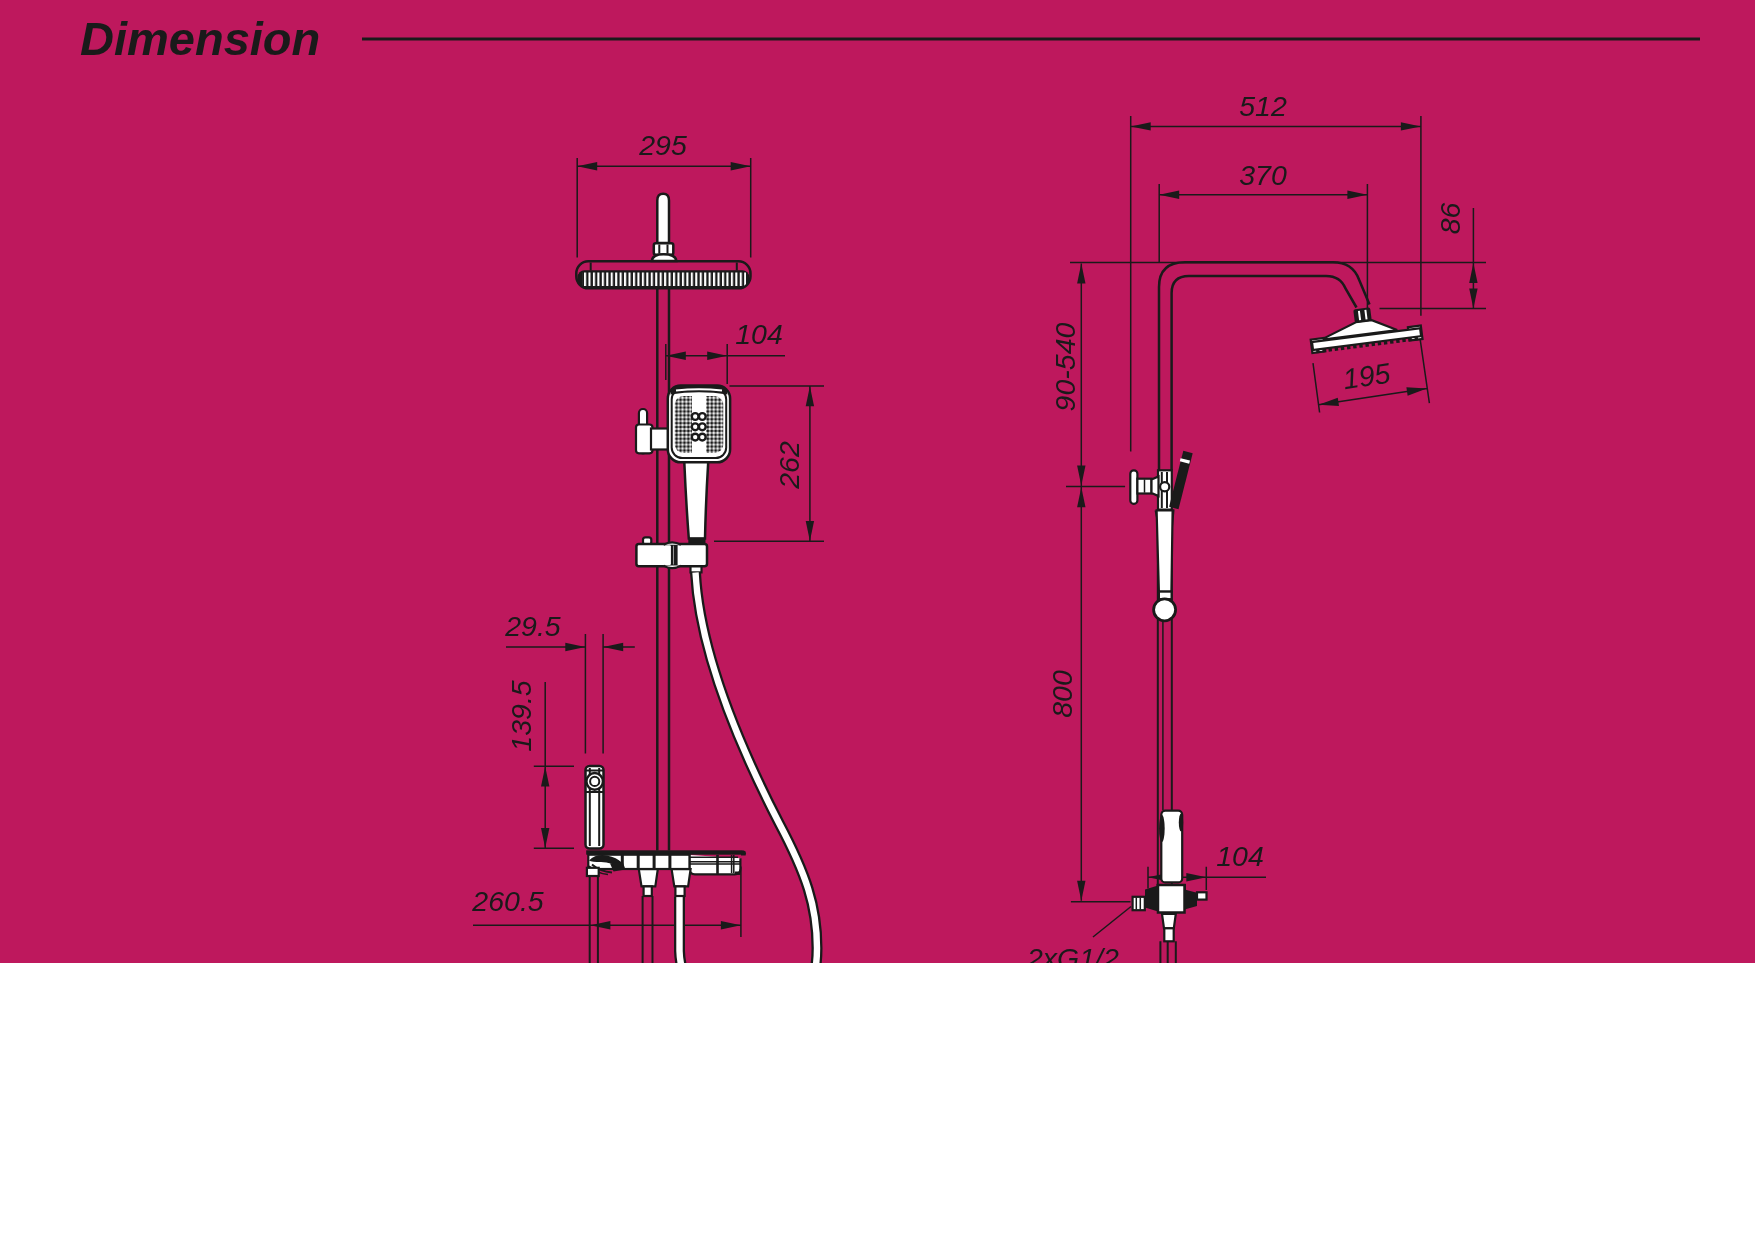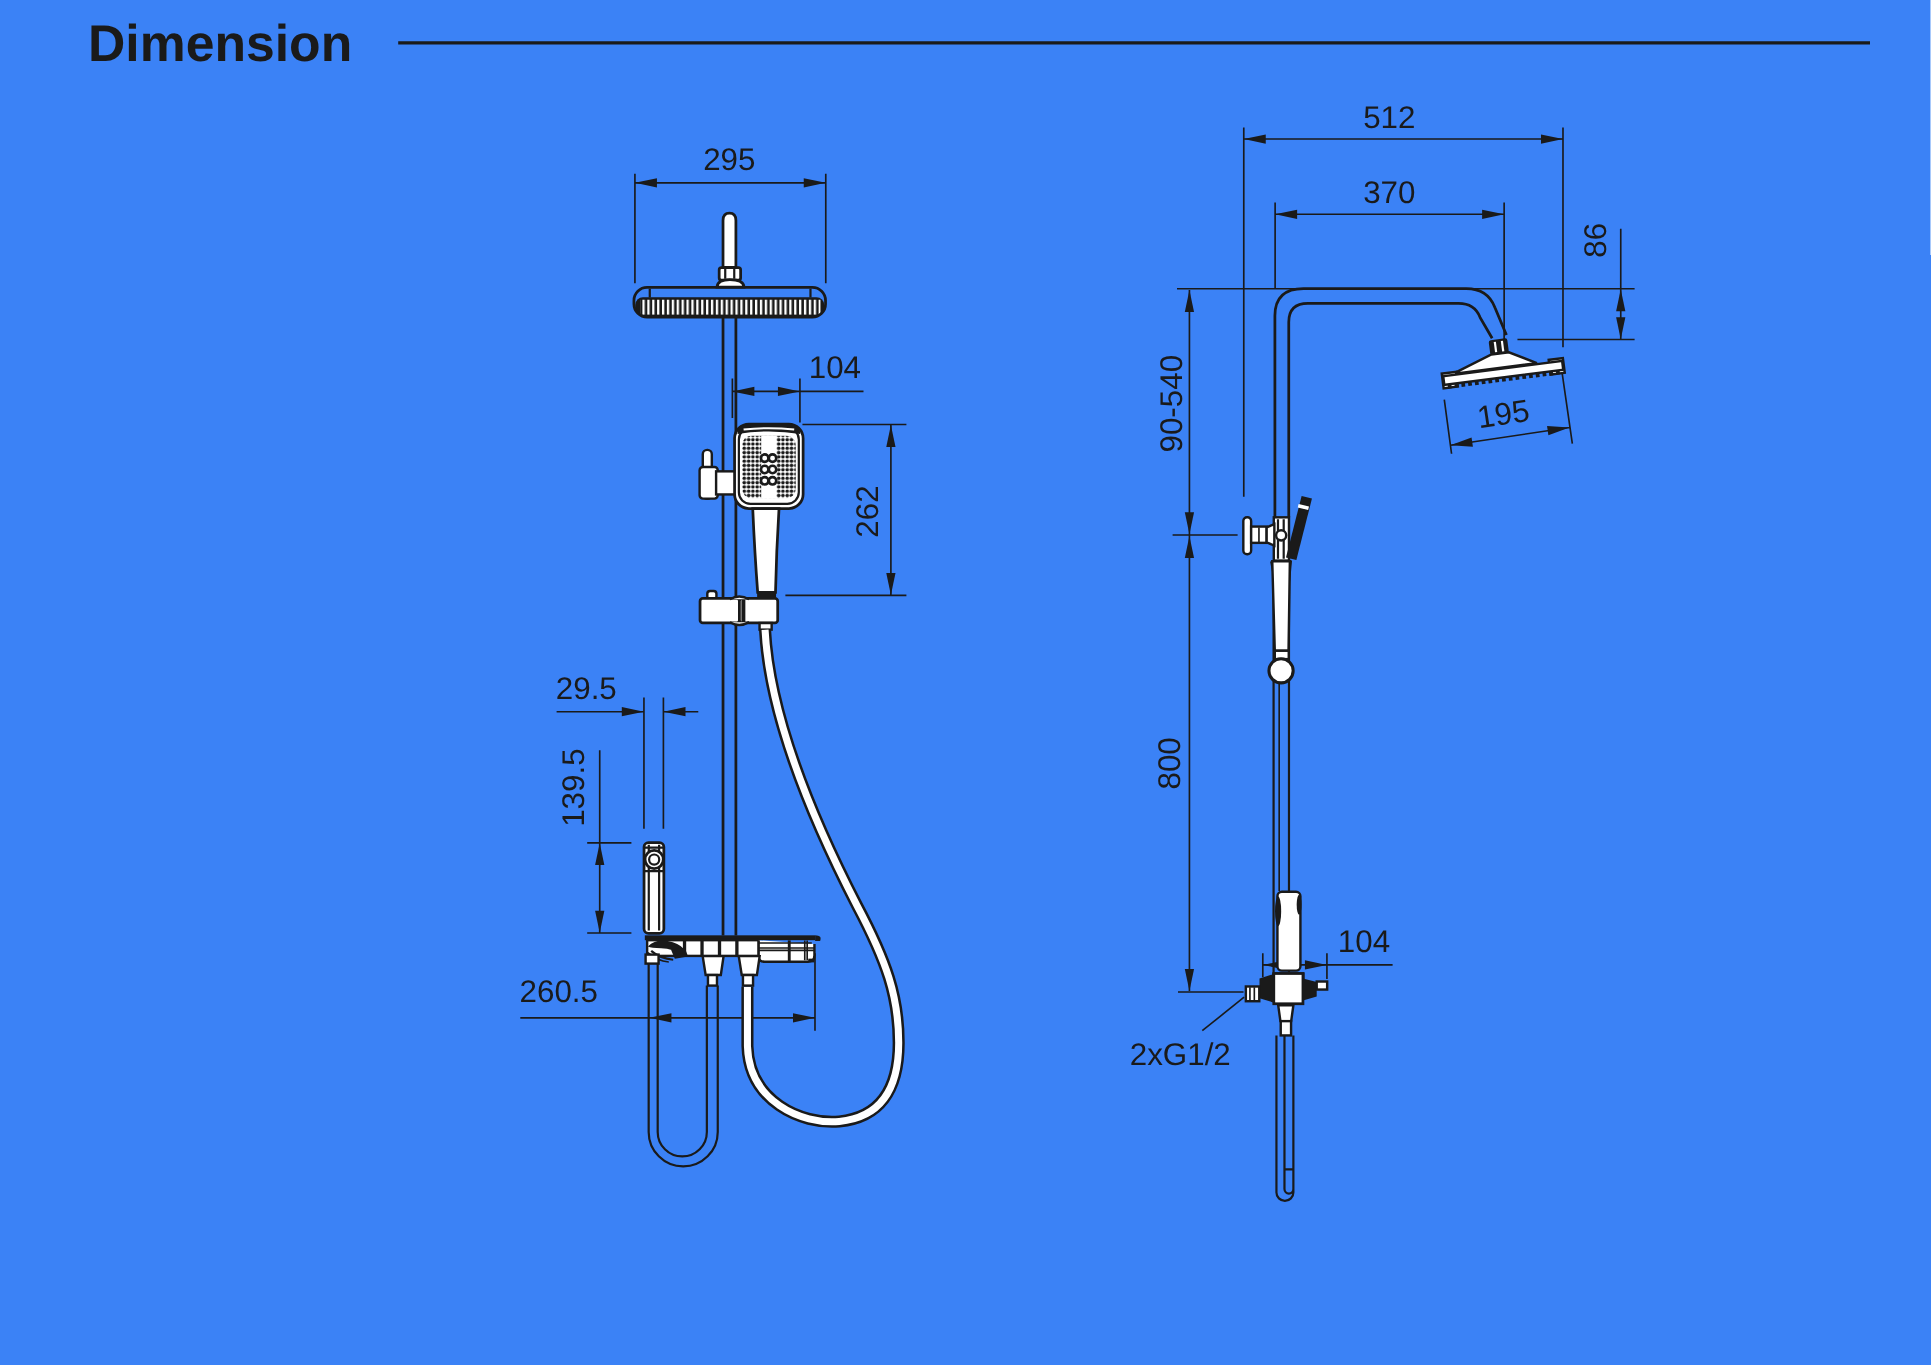--- a/index.html
+++ b/index.html
@@ -1,16 +1,16 @@
 <!DOCTYPE html>
 <html><head>
 <meta charset="utf-8">
 <style>
 html,body{margin:0;padding:0;background:#fff;}
-#page{width:1755px;height:1241px;position:relative;background:#3b82f6;overflow:hidden;}
+#page{width:1755px;height:963px;position:relative;background:#be185d;overflow:hidden;font-style:italic;}
 text{font-family:"Liberation Sans",sans-serif;fill:#1a1a1a;}
 .dim{font-size:28.5px;}
 .o{fill:none;stroke:#1a1a1a;stroke-width:2.5;}
 .o2{fill:none;stroke:#1a1a1a;stroke-width:2;}
 .ow{fill:#fff;stroke:#1a1a1a;stroke-width:2.5;}
 .ow2{fill:#fff;stroke:#1a1a1a;stroke-width:2.2;}
 .t{fill:none;stroke:#1a1a1a;stroke-width:1.5;}
 </style>
 </head>
 <body>

